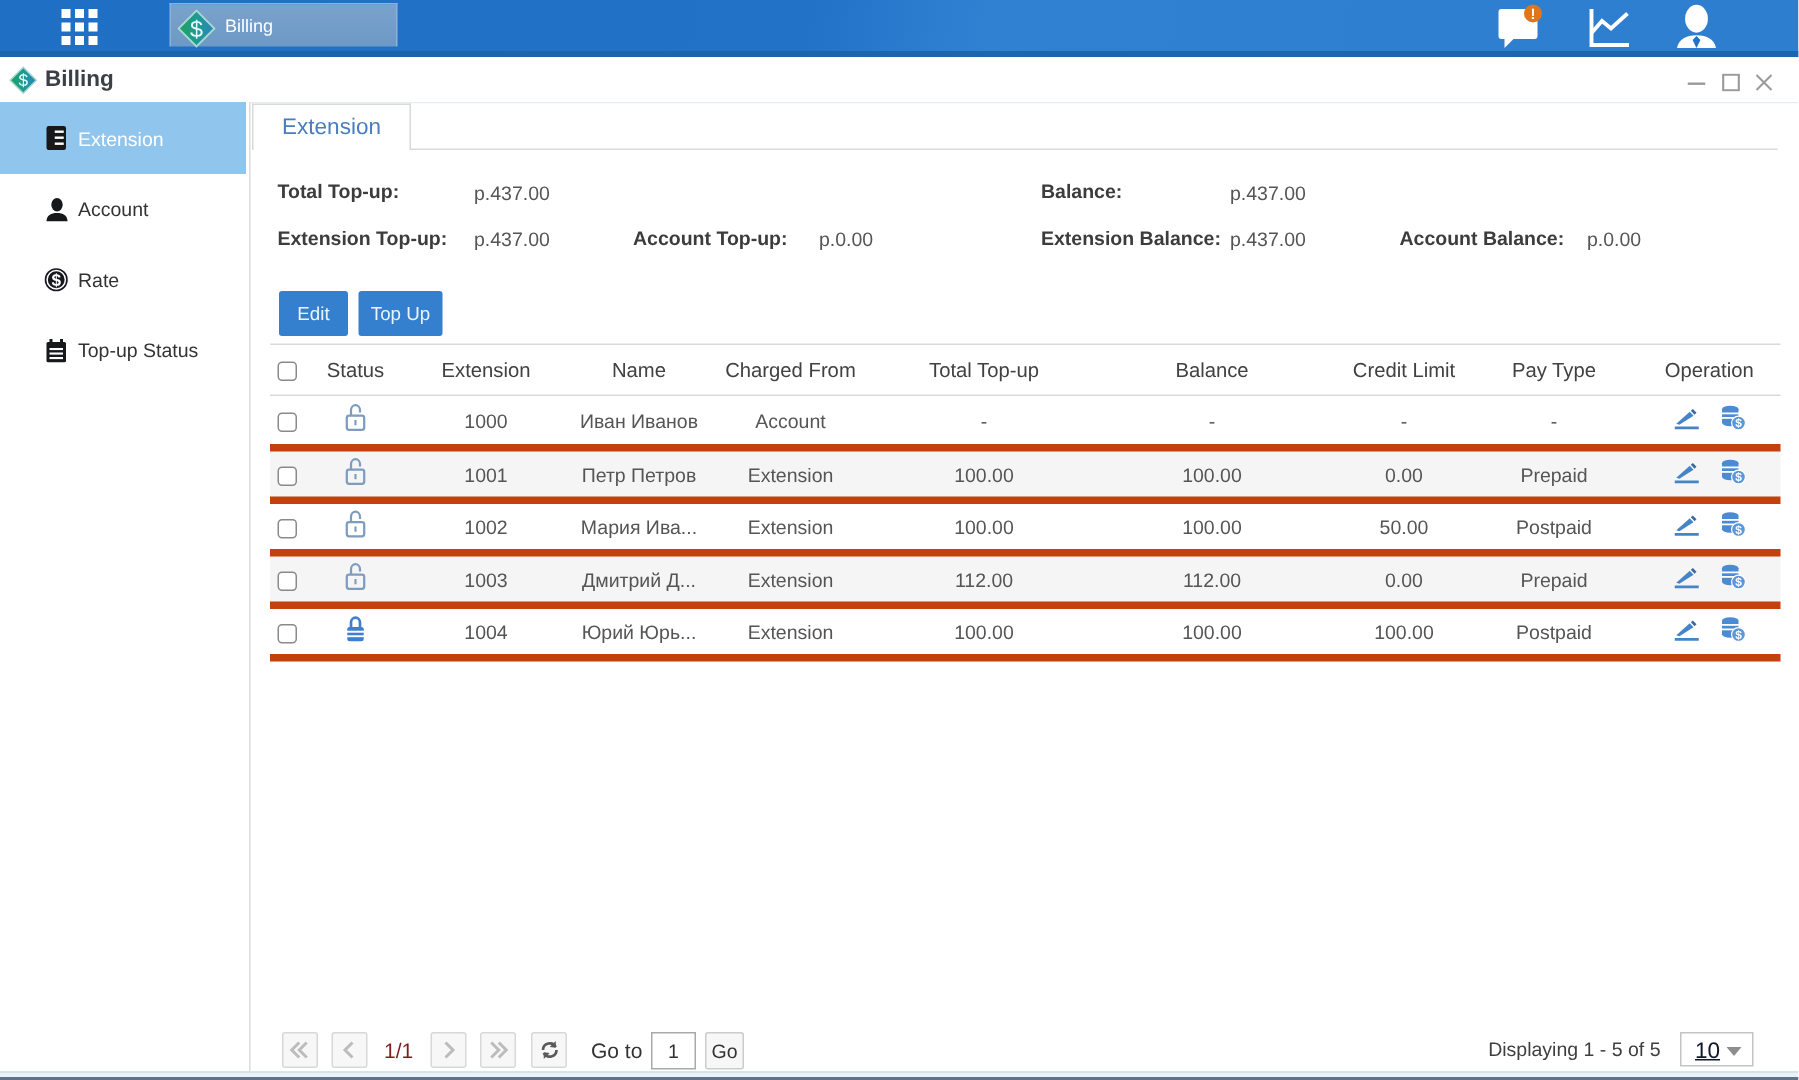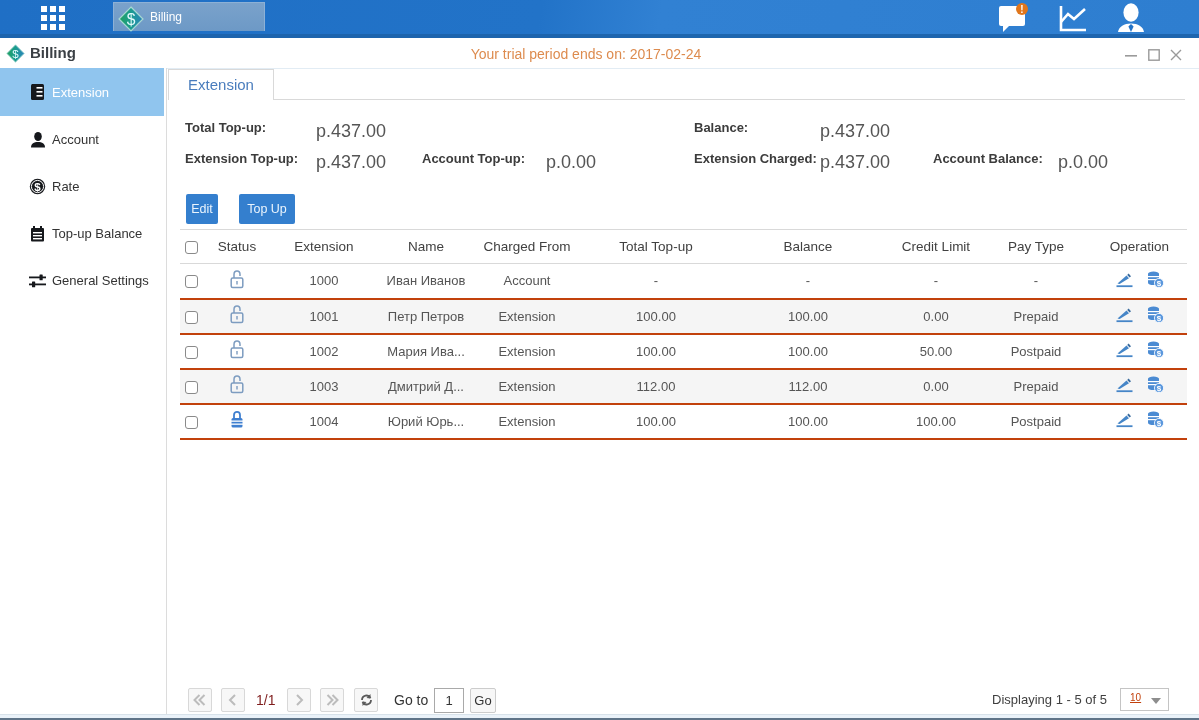--- a/index.html
+++ b/index.html
@@ -47,45 +47,45 @@
 .mitem.sel { background:#90c5ee; color:#fff; height:48px; width:164px; }
 
 
 .content { position:absolute; left:168px; top:69px; width:1031px; height:646px; background:#fff; }
 .tabbar { position:absolute; left:0; top:0; width:1017px; height:31px; }
 .tabbar::after { content:""; position:absolute; left:106px; right:0; bottom:0; height:1px; background:#d9d9d9; }
 .tab1 { position:absolute; left:0; top:0; width:106px; height:31px; border:1px solid #d9d9d9; border-bottom:none;
   background:#fff; color:#4a7dbd; font-size:15px; text-align:center; line-height:30px; }
 
 .lbl { position:absolute; font-size:13px; font-weight:bold; color:#3c3c3c; white-space:nowrap; }
-.val { position:absolute; font-size:18px; color:#555; white-space:nowrap; }
+.val { position:absolute; font-size:13px; color:#555; white-space:nowrap; }
 
 .btn { position:absolute; top:125px; height:30px; background:#347fce; color:#eaf4fd; font-size:12.5px;
   border-radius:2px; text-align:center; line-height:30px; }
 
 
 .tbl { position:absolute; left:12px; top:160px; width:1007px; border-collapse:collapse; table-layout:fixed;
   font-size:13px; color:#555; }
 .tbl th { font-size:13.5px; font-weight:normal; color:#414141; height:34px; border-top:1px solid #d9d9d9;
   border-bottom:1px solid #d9d9d9; text-align:center; }
-.tbl td { height:35px; text-align:center; border-bottom:2px solid #c2410c; }
+.tbl td { height:35px; text-align:center; border-bottom:5px solid #c2410c; }
 .tbl tr.odd td { background:#f5f5f5; }
 .cb { width:13px; height:13px; border:1px solid #8a8a8a; border-radius:3px; background:#fff; display:inline-block; vertical-align:middle; }
 
 
 .pager { position:absolute; left:0; top:619px; width:1031px; height:27px; font-size:14px; color:#444; }
 .pbtn { position:absolute; top:0; width:24px; height:24px; border:1px solid #d8d8d8; background:#f7f7f7; border-radius:2px;
   text-align:center; color:#b2b2b2; font-size:17px; line-height:18px; }
 .goipt { position:absolute; left:266px; top:0; width:30px; height:25px; border:1px solid #a9a9a9; text-align:center;
   line-height:24px; font-size:13px; color:#333; background:#fff; }
 .gobtn { position:absolute; left:302px; top:0; width:26px; height:25px; border:1px solid #ccc; background:#f7f7f7;
   text-align:center; line-height:23px; font-size:13px; color:#333; border-radius:2px; }
 .disp { position:absolute; right:92px; top:4px; font-size:13px; color:#3f3f3f; }
 .psel { position:absolute; right:30px; top:0; width:49px; height:23px; border:1px solid #c4c4c4; background:#fff; }
-.psel .n { position:absolute; left:9px; top:3px; font-size:10px; color:#c2410c;text-decoration:underline; }
+.psel .n { position:absolute; left:9px; top:3px; font-size:15px; color:#0f172a;text-decoration:underline; }
 .psel .tri { position:absolute; right:7px; top:9px; width:0; height:0; border-left:5px solid transparent;
   border-right:5px solid transparent; border-top:6px solid #8d8d8d; }
 
 .bottomstrip { position:absolute; left:0; top:714px; width:1199px; height:6px;
   background:linear-gradient(#d8e2ea 0 1px, #eaf2f9 1px 4px, #5f7488 4px); }
 </style>
 </head>
 <body>
 
 <div class="topbar">
@@ -132,21 +132,20 @@
         <linearGradient id="dg2" x1="0" y1="0.5" x2="1" y2="0.5">
       <stop offset="0" stop-color="#21a160"></stop>
           <stop offset="0.5" stop-color="#1b9c90"></stop>
           <stop offset="1" stop-color="#2b84bd"></stop>
     </linearGradient>
       </defs>
     <polygon points="9.5,0.8 18.2,9.5 9.5,18.2 0.8,9.5" fill="url(#dg2)" stroke="#a8d8d2" stroke-width="1"></polygon>
     <text x="9.5" y="13.6" font-size="11.5" fill="#e4fbff" text-anchor="middle" font-family="Liberation Sans">$</text>
   </svg>
   <span class="name">Billing</span>
-  <div class="trial">Your trial period ends on: 2017-02-24</div>
   <div class="winctl">
     <svg class="wbtn" style="right:48px" width="12" height="12" viewBox="0 0 12 12">
         <rect x="0" y="6" width="12" height="1.6" fill="#9a9a9a"></rect>
       </svg>
     <svg class="wbtn" style="right:25px" width="12" height="12" viewBox="0 0 12 12">
         <rect x="0.8" y="0.8" width="10.4" height="10.4" fill="none" stroke="#9a9a9a" stroke-width="1.4"></rect>
       </svg>
     <svg class="wbtn" style="right:3px" width="12" height="12" viewBox="0 0 12 12">
         <path d="M1 1 L11 11 M11 1 L1 11" stroke="#9a9a9a" stroke-width="1.4"></path>
       </svg>
@@ -189,55 +188,44 @@
       <span class="mi">
     <svg width="15" height="16" viewBox="0 0 15 16">
           <rect x="1" y="2" width="13" height="13.5" rx="1" fill="#16181c"></rect>
           <rect x="3" y="0" width="2" height="4" fill="#16181c"></rect>
           <rect x="10" y="0" width="2" height="4" fill="#16181c"></rect>
           <rect x="3" y="6" width="9" height="1.4" fill="#fff"></rect>
           <rect x="3" y="9" width="9" height="1.4" fill="#fff"></rect>
           <rect x="3" y="12" width="9" height="1.4" fill="#fff"></rect>
         </svg>
   </span>
-      <span class="ml">Top-up Balance</span>
-    </div>
-  <div class="mitem">
-      <span class="mi">
-    <svg width="17" height="14" viewBox="0 0 17 14">
-          <rect x="0" y="2.5" width="17" height="1.8" fill="#16181c"></rect>
-          <rect x="0" y="9.5" width="17" height="1.8" fill="#16181c"></rect>
-          <rect x="10.5" y="0.5" width="3.2" height="5.8" rx="0.6" fill="#16181c"></rect>
-          <rect x="3" y="7.5" width="3.2" height="5.8" rx="0.6" fill="#16181c"></rect>
-        </svg>
-  </span>
-      <span class="ml">General Settings</span>
+      <span class="ml">Top-up Status</span>
     </div>
 </div>
 
 <div class="content">
   <div class="tabbar">
       <div class="tab1">Extension</div>
     </div>
 
   <span class="lbl" style="left:17px; top:51px">Total Top-up:</span>
   <span class="val" style="left:148px; top:52px">p.437.00</span>
   <span class="lbl" style="left:526px; top:51px">Balance:</span>
   <span class="val" style="left:652px; top:52px">p.437.00</span>
 
   <span class="lbl" style="left:17px; top:82px">Extension Top-up:</span>
   <span class="val" style="left:148px; top:83px">p.437.00</span>
   <span class="lbl" style="left:254px; top:82px">Account Top-up:</span>
   <span class="val" style="left:378px; top:83px">p.0.00</span>
-  <span class="lbl" style="left:526px; top:82px">Extension Charged:</span>
+  <span class="lbl" style="left:526px; top:82px">Extension Balance:</span>
   <span class="val" style="left:652px; top:83px">p.437.00</span>
   <span class="lbl" style="left:765px; top:82px">Account Balance:</span>
   <span class="val" style="left:890px; top:83px">p.0.00</span>
 
-  <div class="btn" style="left:18px; width:32px">Edit</div>
+  <div class="btn" style="left:18px; width:46px">Edit</div>
   <div class="btn" style="left:71px; width:56px">Top Up</div>
 
   <table class="tbl">
     <colgroup>
       <col style="width:32px">
         <col style="width:50px">
         <col style="width:124px">
         <col style="width:80px">
       <col style="width:122px">
         <col style="width:136px">

